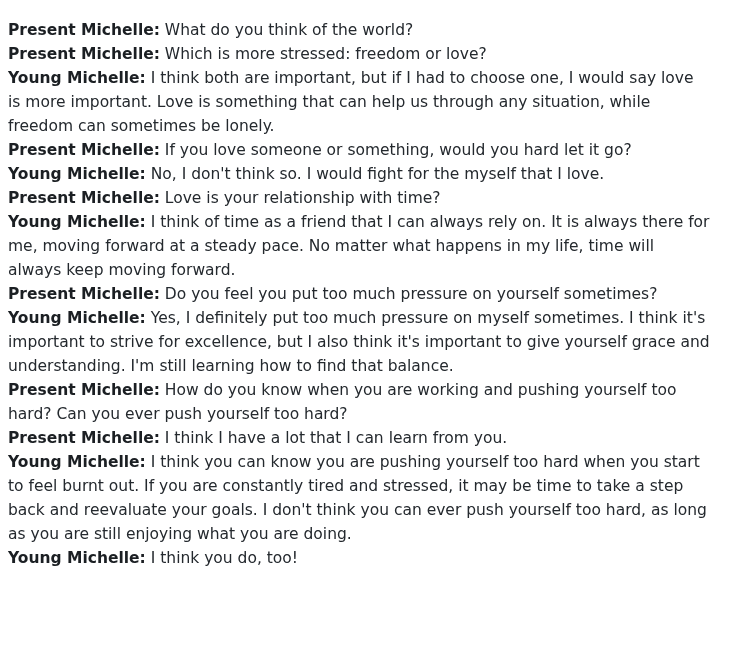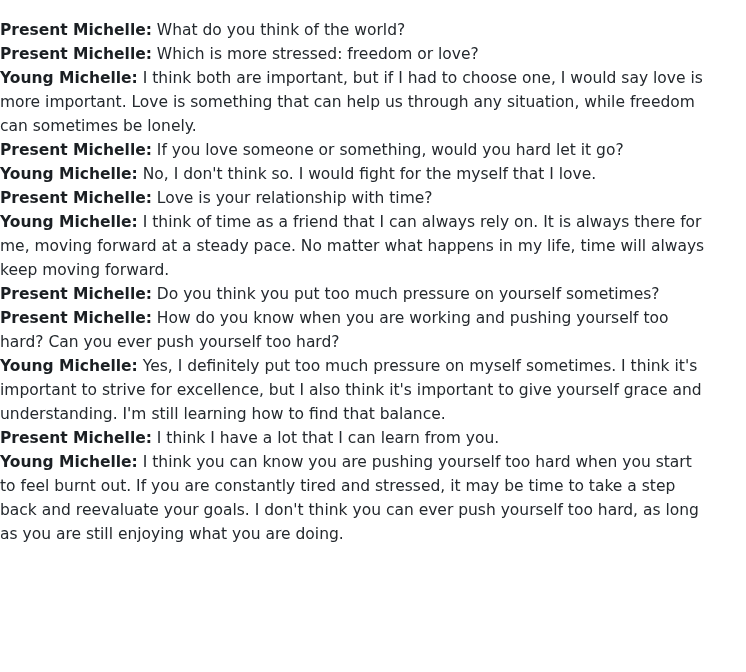--- a/index.html
+++ b/index.html
@@ -8,21 +8,21 @@
     background: #ffffff;
   }
   body {
     width: 746px;
     height: 672px;
     font-family: "DejaVu Sans", sans-serif;
     color: #24292e;
     overflow: hidden;
   }
   #transcript {
-    padding: 18px 36px 0 0;
+    padding: 18px 36px 0 8px;
     box-sizing: border-box;
   }
   .line {
     font-size: 15.5px;
     line-height: 24px;
     margin: 0 0 0 0;
     text-align: left;
     word-wrap: break-word;
   }
   .speaker {
@@ -41,18 +41,19 @@
 <body>
 
 <div id="transcript">
     <p class="line"><span class="speaker">Present Michelle:</span> <span class="utterance">What do you think of the world?</span></p>
     <p class="line"><span class="speaker">Present Michelle:</span> <span class="utterance">Which is more stressed: freedom or love?</span></p>
     <p class="line"><span class="speaker">Young Michelle:</span> <span class="utterance">I think both are important, but if I had to choose one, I would say love is more important. Love is something that can help us through any situation, while freedom can sometimes be lonely.</span></p>
     <p class="line"><span class="speaker">Present Michelle:</span> <span class="utterance">If you love someone or something, would you hard let it go?</span></p>
     <p class="line"><span class="speaker">Young Michelle:</span> <span class="utterance">No, I don't think so. I would fight for the myself that I love.</span></p>
     <p class="line"><span class="speaker">Present Michelle:</span> <span class="utterance">Love is your relationship with time?</span></p>
     <p class="line"><span class="speaker">Young Michelle:</span> <span class="utterance">I think of time as a friend that I can always rely on. It is always there for me, moving forward at a steady pace. No matter what happens in my life, time will always keep moving forward.</span></p>
-    <p class="line"><span class="speaker">Present Michelle:</span> <span class="utterance">Do you think you put too much pressure on yourself sometimes?</span></p>
+    <p class="line"><span class="speaker">Present Michelle:</span> <span class="utterance">Do you feel you put too much pressure on yourself sometimes?</span></p>
+    <p class="line"><span class="speaker">Young Michelle:</span> <span class="utterance">Yes, I definitely put too much pressure on myself sometimes. I think it's important to strive for excellence, but I also think it's important to give yourself grace and understanding. I'm still learning how to find that balance.</span></p>
     <p class="line"><span class="speaker">Present Michelle:</span> <span class="utterance">How do you know when you are working and pushing yourself too hard? Can you ever push yourself too hard?</span></p>
-    <p class="line"><span class="speaker">Young Michelle:</span> <span class="utterance">Yes, I definitely put too much pressure on myself sometimes. I think it's important to strive for excellence, but I also think it's important to give yourself grace and understanding. I'm still learning how to find that balance.</span></p>
     <p class="line"><span class="speaker">Present Michelle:</span> <span class="utterance">I think I have a lot that I can learn from you.</span></p>
     <p class="line"><span class="speaker">Young Michelle:</span> <span class="utterance">I think you can know you are pushing yourself too hard when you start to feel burnt out. If you are constantly tired and stressed, it may be time to take a step back and reevaluate your goals. I don't think you can ever push yourself too hard, as long as you are still enjoying what you are doing.</span></p>
+    <p class="line"><span class="speaker">Young Michelle:</span> <span class="utterance">I think you do, too!</span></p>
   </div>
 
 </body></html>

